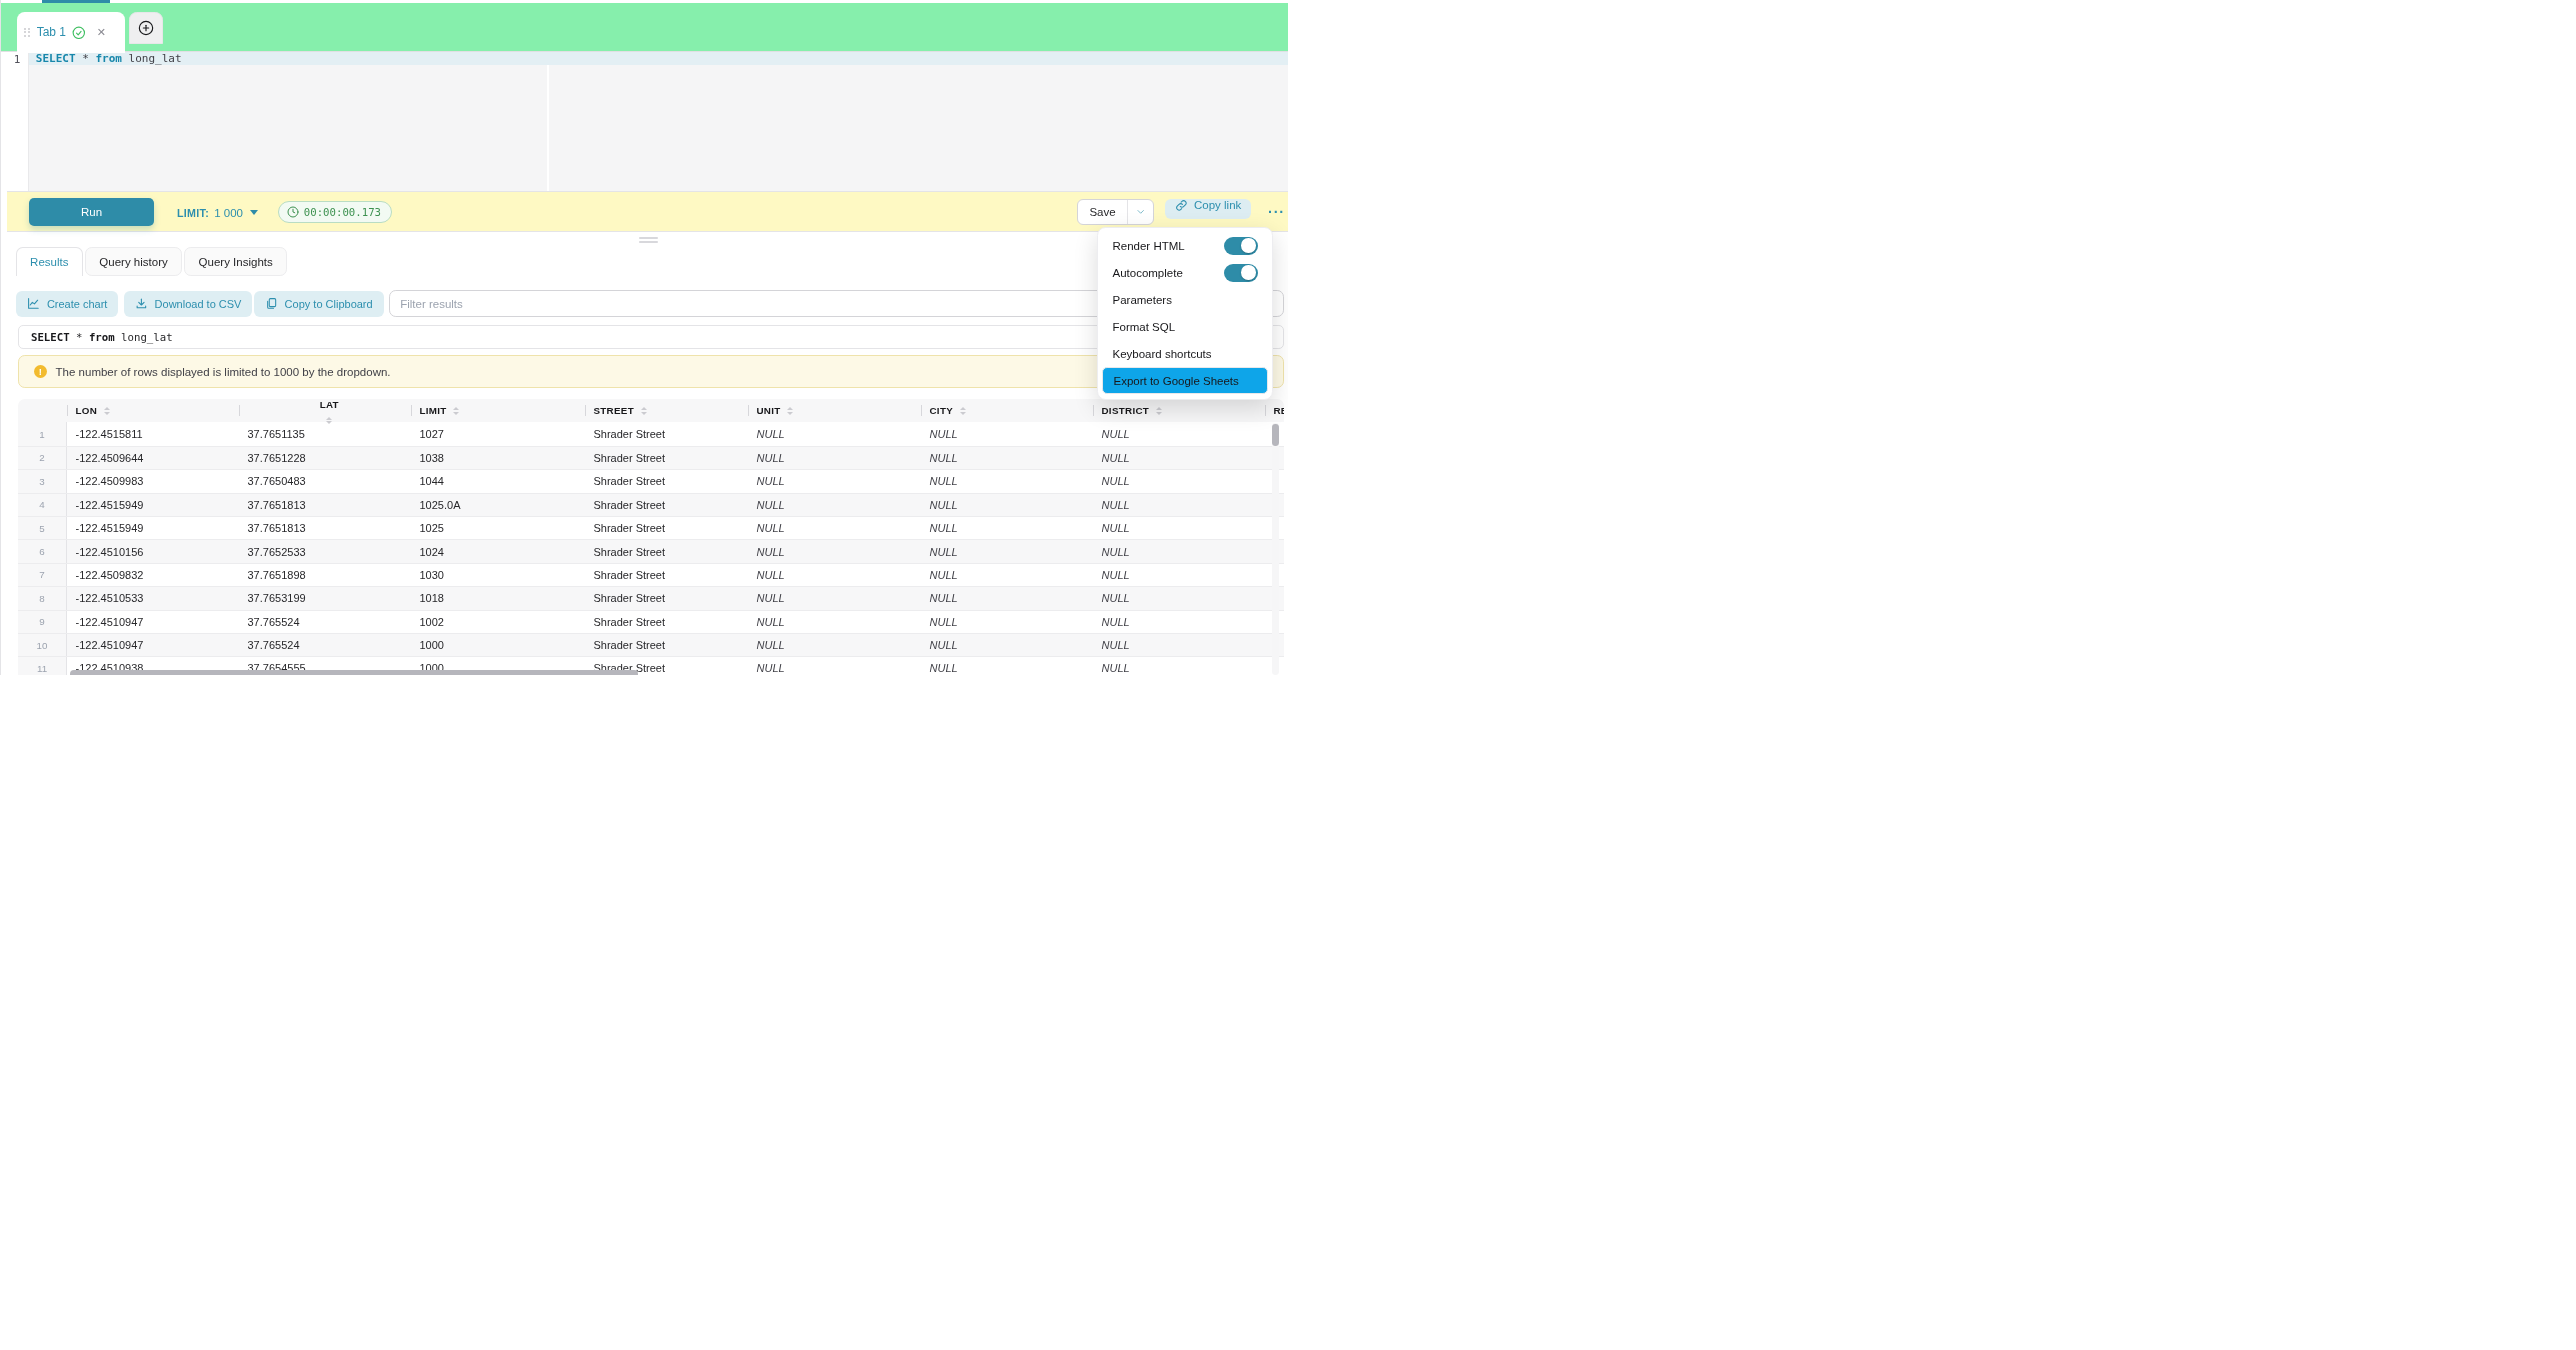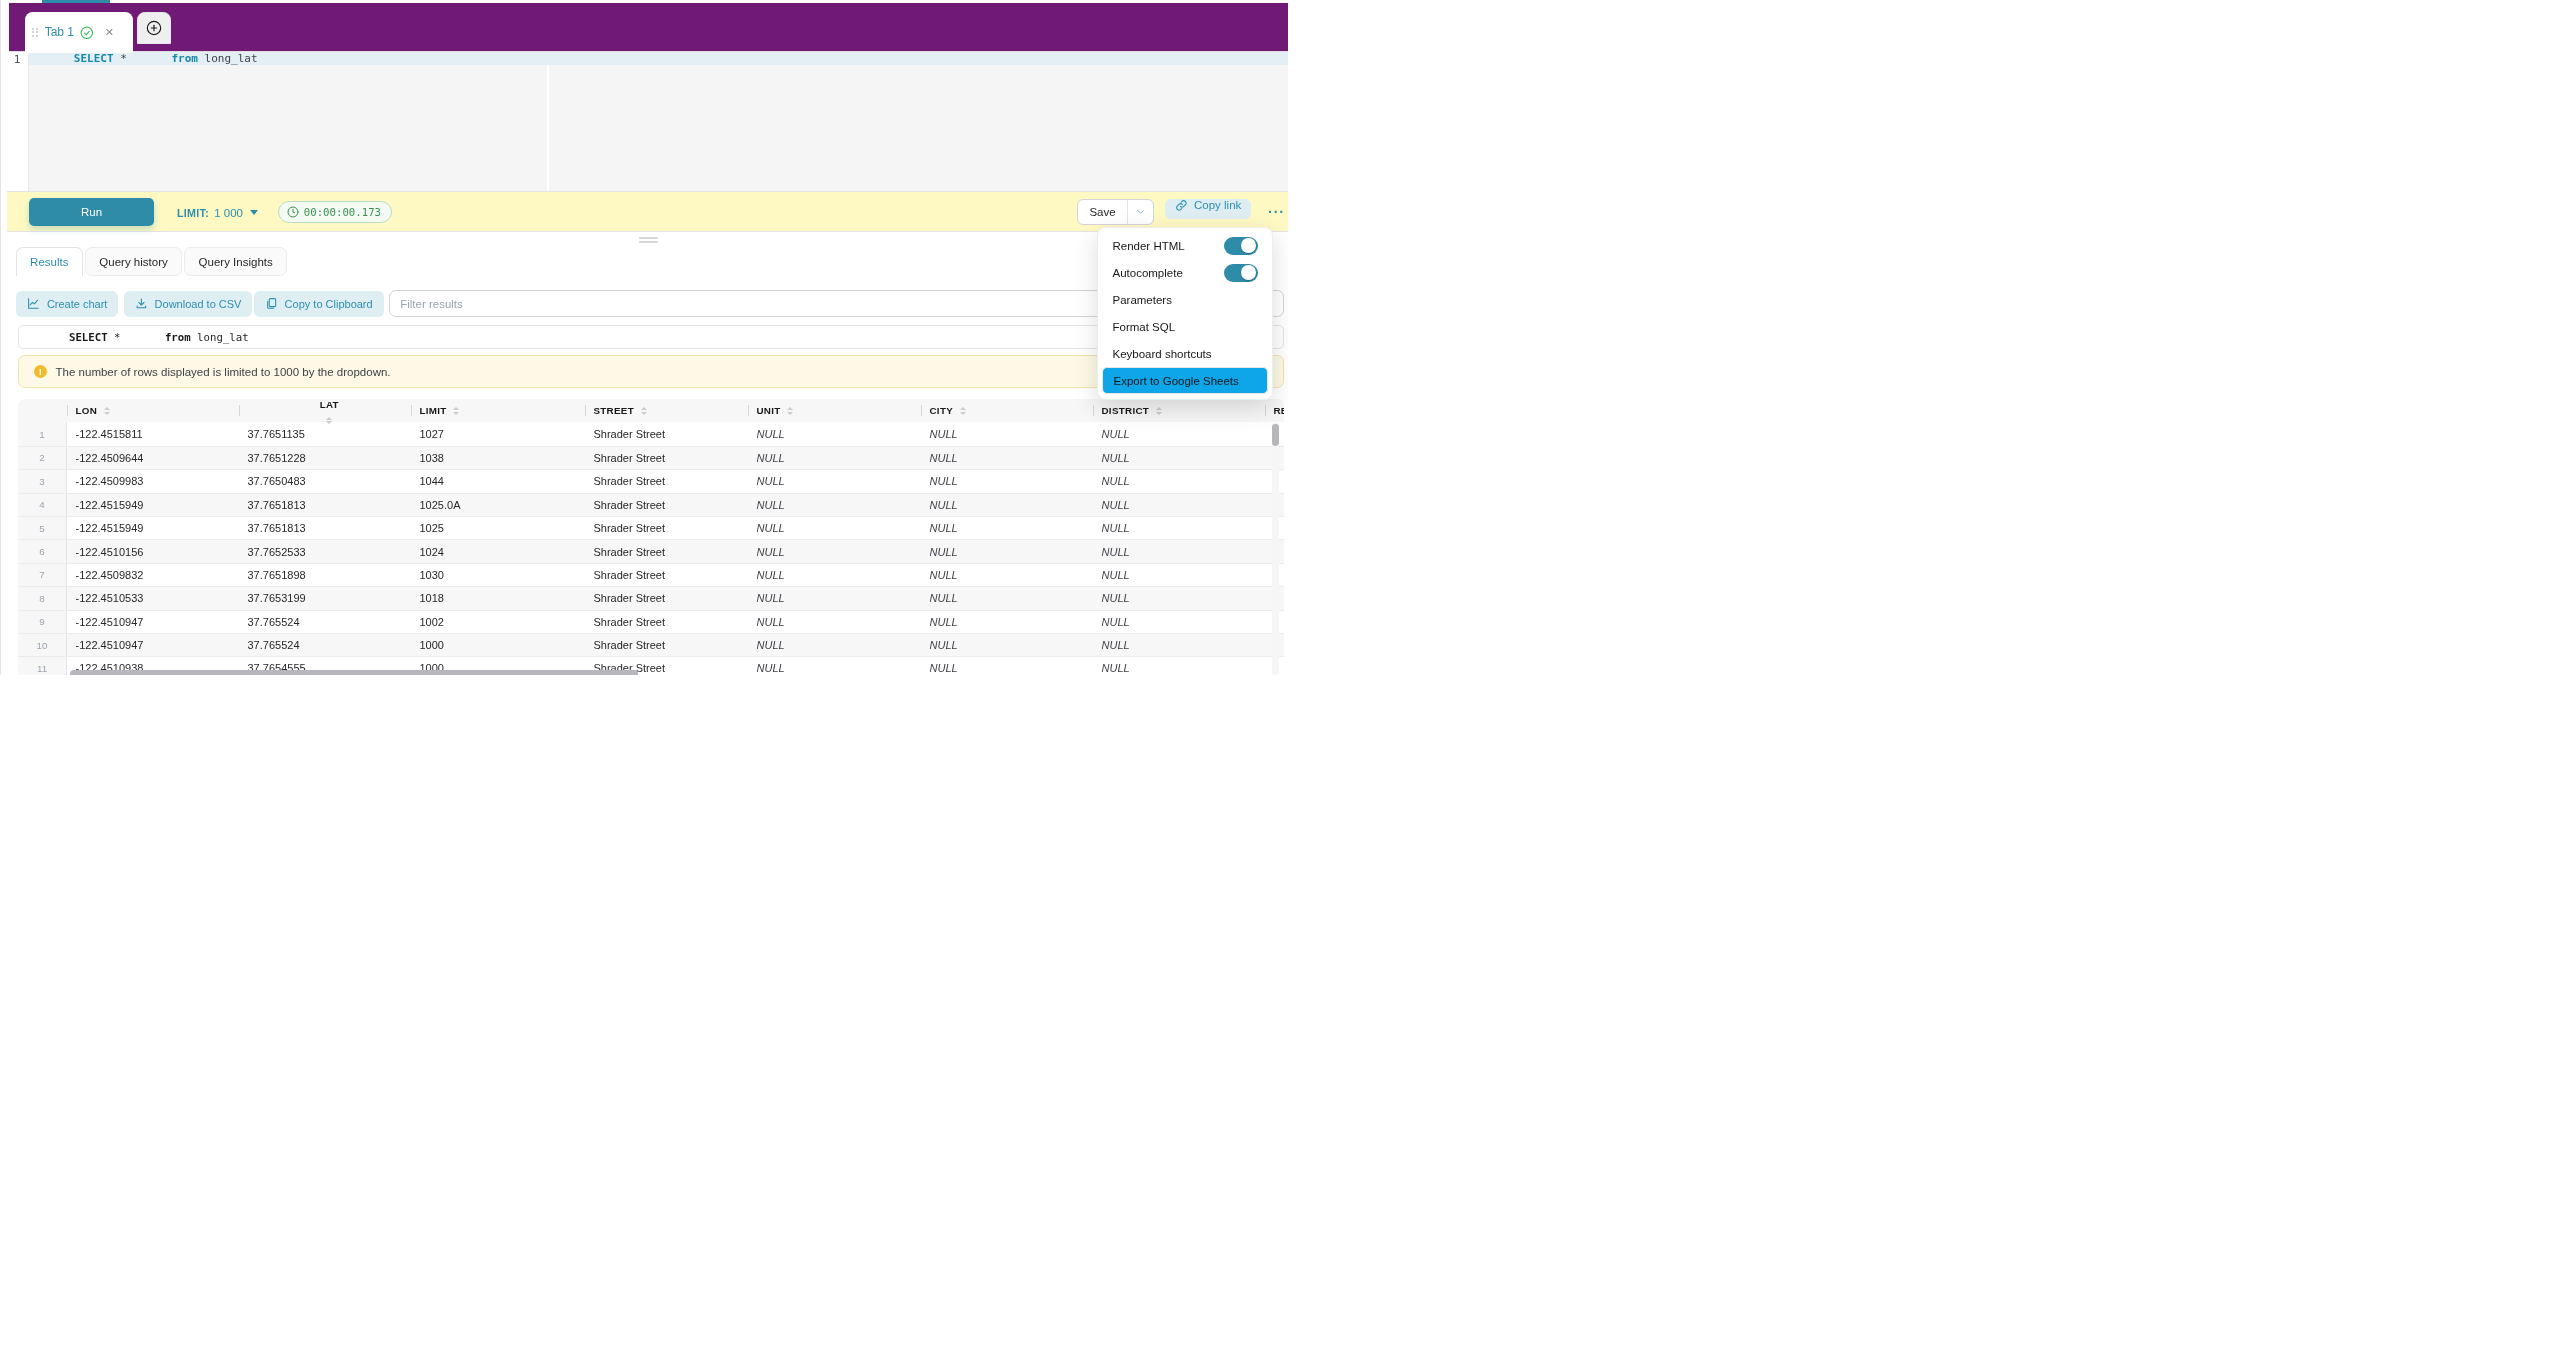--- a/index.html
+++ b/index.html
@@ -6,40 +6,40 @@
   html,body { width:1288px; height:675px; overflow:hidden; background:#fff;
     font-family:"Liberation Sans","DejaVu Sans",sans-serif; color:#18181b; }
   .app { position:relative; width:1288px; height:675px; overflow:hidden; background:#fff;
     border-left:0.9px solid #e4e4e7; }
   .mono { font-family:"DejaVu Sans Mono","Liberation Mono",monospace; }
 
   
   .top-accent { position:absolute; left:41px; top:0; width:68px; height:3.4px; background:#2e8ca8; }
 
   
-  .tabbar { position:absolute; left:8px; top:3.4px; width:100%; height:49px; background:#701a75;
+  .tabbar { position:absolute; left:0; top:3.4px; width:100%; height:49px; background:#86efac;
     border-bottom:0.9px solid #e0e0e3; }
   .etab { position:absolute; top:8.5px; height:41px; border-radius:7.7px 7.7px 0 0; display:flex; align-items:center; }
   .etab.active { left:16px; width:108px; background:#fff; z-index:2; padding:0 8.5px 0 6.8px; gap:6px; }
   .etab.ghost { left:128px; top:8.5px; width:34px; height:32px; background:#efeff0; border:0.9px solid #e7e7e9;
     justify-content:center; }
   .drag-dots { display:grid; grid-template-columns:2.6px 2.6px; grid-gap:1.7px; }
   .drag-dots i { width:2.1px; height:2.1px; border-radius:50%; background:#c8c8cd; }
   .etab-label { color:#2d8fae; font-size:12px; }
   .close-x { color:#8a8a92; font-size:11px; margin-left:5.1px; cursor:pointer; }
 
   
   .editor { position:absolute; left:0; top:52px; width:100%; height:139px; background:#fff; }
   .editor-body { position:absolute; left:28px; right:0; top:13.2px; bottom:0; background:#f5f5f6; }
   .editor-vline { position:absolute; left:546px; top:13.2px; bottom:0; width:1.7px; background:#fff; }
   .gutter { position:absolute; left:0; top:0; bottom:0; width:28px; background:#fff; border-right:0.9px solid #e9e9eb; }
   .lineno { position:absolute; right:7.7px; top:0.9px; font-size:11px; color:#52525b; }
   .active-line { position:absolute; left:28px; right:0; top:0; height:13.2px; background:#e3eff4;
     display:flex; align-items:center; padding-left:6.8px; font-size:11px; }
-  .sql-code .kw { font-weight:bold;margin-left:38px; }
+  .sql-code .kw { font-weight:bold; }
   .editor .sql-code .kw { color:#1787ab; }
   .editor .sql-code .tx { color:#3f3f46; }
 
   
   .run-toolbar { position:absolute; left:6px; top:191px; width:100%; height:41px; background:#fef9c3;
     border-top:0.9px solid #e4e4e7; border-bottom:0.9px solid #e4e4e7; }
   .run-btn { position:absolute; left:22px; top:6px; width:125px; height:28px; background:#2e8ca8; color:#fff;
     border:none; border-radius:5.1px; font-size:11.5px; font-family:inherit; cursor:pointer;
     box-shadow:0 3.4px 6.8px rgba(46,140,168,.25); }
   .limit-group { position:absolute; left:170px; top:0; height:41px; display:flex; align-items:center; gap:5.1px; cursor:pointer; }

